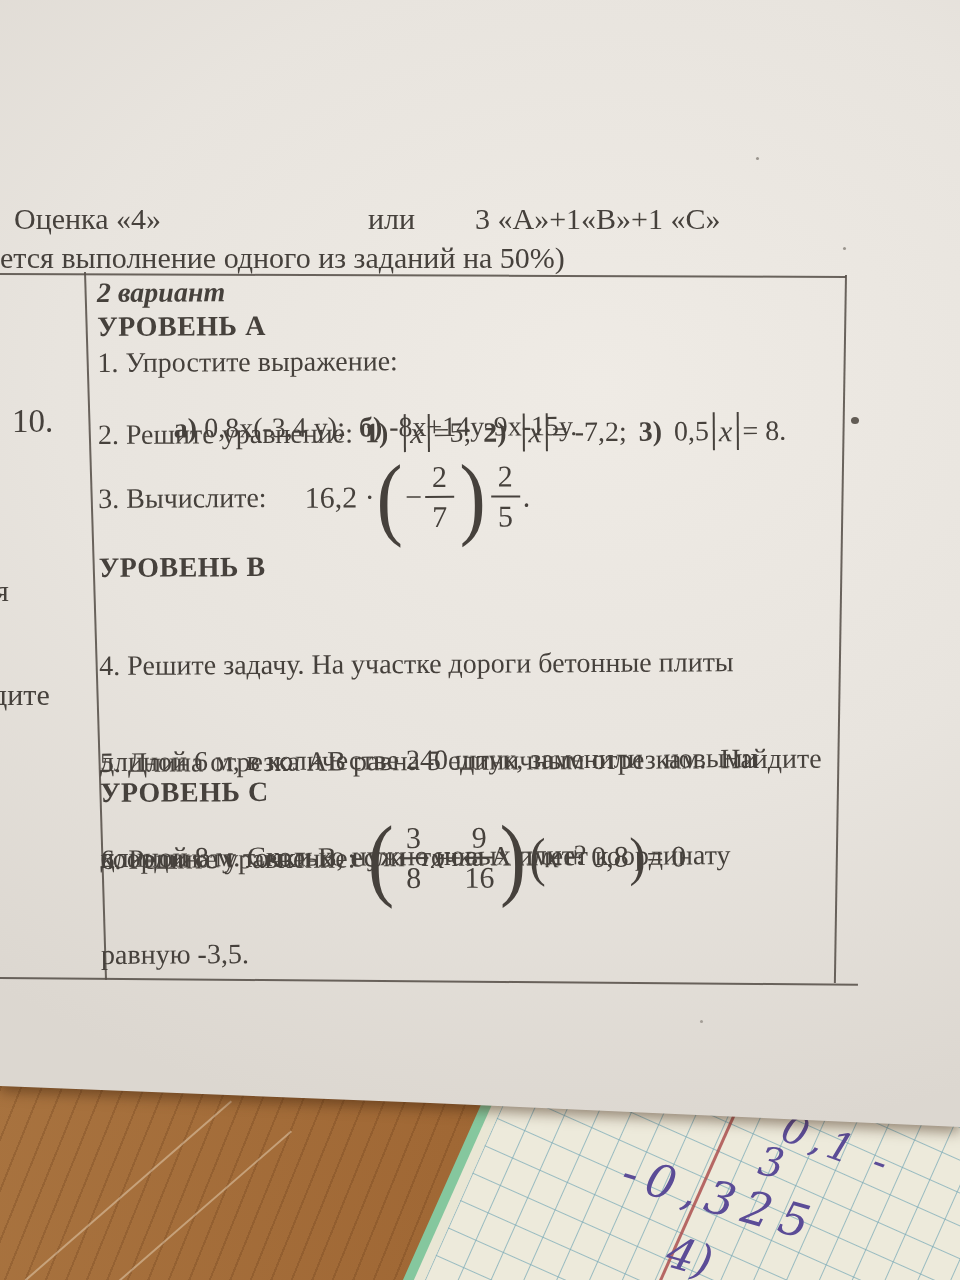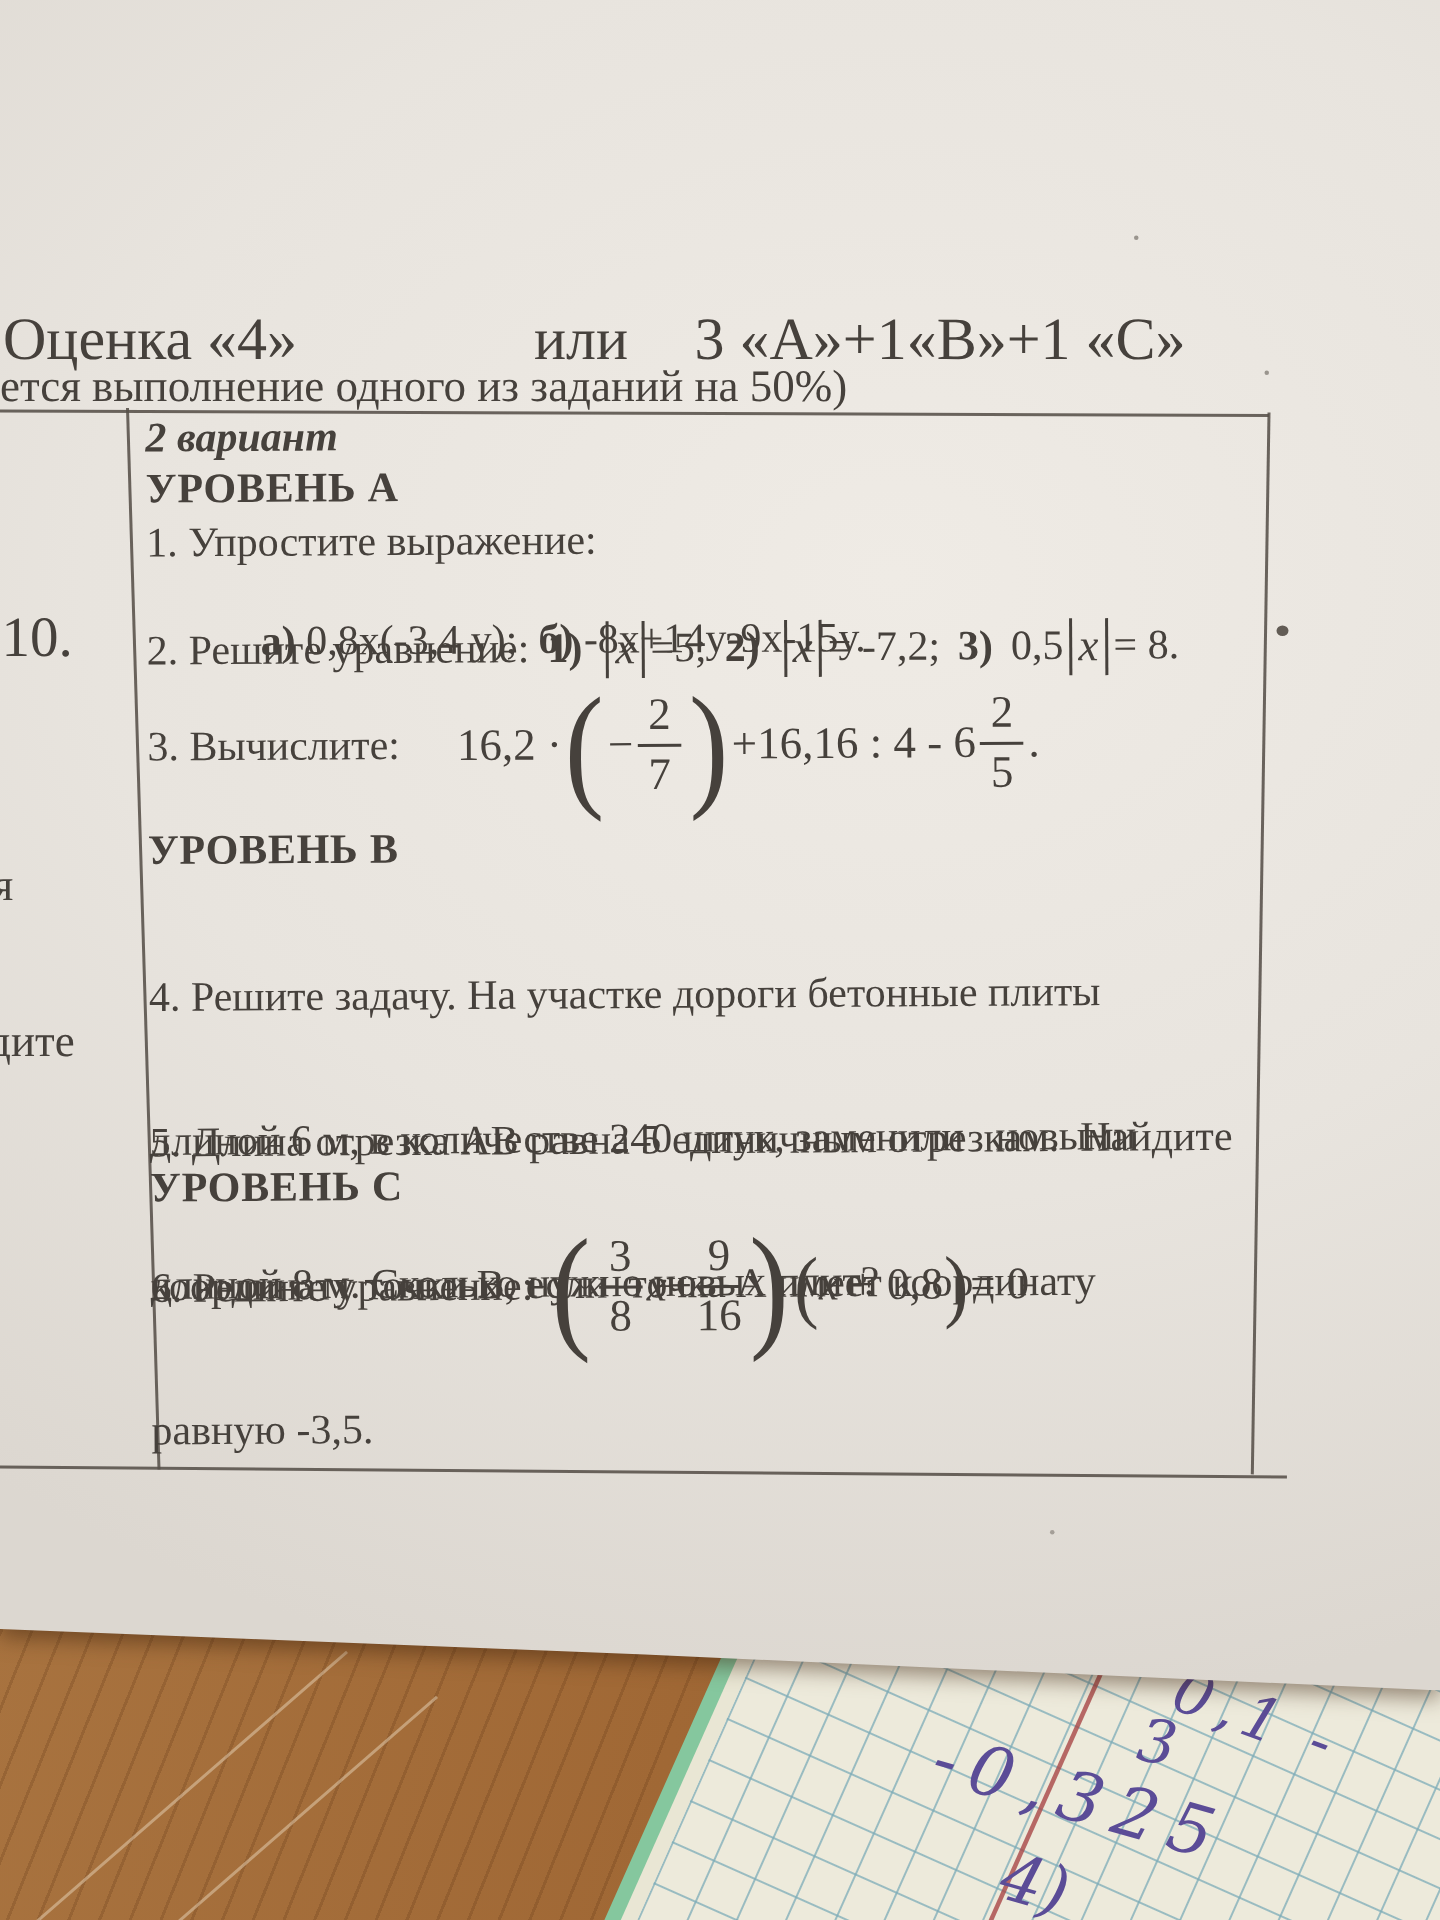--- a/index.html
+++ b/index.html
@@ -37,35 +37,35 @@
 
   
   .sheet-shadow{position:absolute;inset:0;filter:drop-shadow(0 5px 7px rgba(55,30,10,.5));}
   .sheet{position:absolute;inset:0;
     clip-path:polygon(0 0,960px 0,960px 1127px,430px 1103px,0 1086px);
     background:radial-gradient(ellipse 980px 760px at 62% 30%, #efebe5 0%, #e8e4de 55%, #dcd7d0 100%);
     color:var(--c-ink,#46413c);}
   .sheet *{white-space:pre;}
 
   .title{position:absolute;left:4px;top:106px;font-size:38px;font-weight:700;letter-spacing:.5px;}
-  .score{position:absolute;left:0;top:202px;font-size:40px;}
+  .score{position:absolute;left:12px;top:202px;font-size:30px;}
   .score span{position:absolute;top:0;}
   .sc0{left:2px;} .sc1{left:178px;} .sc2{left:356px;text-align:center;} .sc3{left:463px;}
   .note{position:absolute;left:0;top:241px;font-size:30px;}
 
   
   .bline{position:absolute;background:rgba(86,80,73,.88);}
   .b-top{left:0;top:273px;width:846px;height:2px;transform:rotate(.2deg);transform-origin:0 0;}
   .b-bottom{left:0;top:977px;width:858px;height:2px;transform:rotate(.45deg);transform-origin:0 0;}
   .b-left{left:84px;top:272px;width:2px;height:708px;transform:rotate(-1.7deg);transform-origin:top left;}
   .b-right{left:845px;top:275px;width:2px;height:708px;transform:rotate(.9deg);transform-origin:top left;}
 
   
   .mfrag{position:absolute;font-size:30px;}
-  .m0{left:1px;top:403px;font-size:38px;}
+  .m0{left:12px;top:403px;font-size:33px;}
   .m1{left:-5px;top:574px;}
   .m2{left:-8px;top:678px;}
 
   
   .content{position:absolute;left:97px;top:0;width:760px;transform:rotate(-.35deg);transform-origin:0 300px;}
   .content>div{position:absolute;left:0;font-size:28px;}
   .variant{top:277px;font-size:27px;font-weight:700;font-style:italic;}
   .lvlA{top:311px;font-size:29px;font-weight:700;letter-spacing:.5px;}
   .p1label{top:347px;}
   .p1items{top:381px;left:20px !important;}
@@ -161,21 +161,20 @@
         <span class="abs"><span>0,5</span><i class="bar"></i><span class="absx">x</span><i class="bar"></i><span>= 8.</span></span>
       </div>
 
       <div class="p3row frow">
         <span class="flabel">3. Вычислите:</span>
         <span class="fs30">16,2 ·</span>
         <span class="bp">(</span>
         <span class="fs30">−</span>
         <span class="frac"><span class="num">2</span><span class="den">7</span></span>
         <span class="bp">)</span>
-        <span class="fs30">+16,16 : 4 - 6</span>
         <span class="frac"><span class="num">2</span><span class="den">5</span></span>
         <span class="fs30">.</span>
       </div>
 
       <div class="lvlB">УРОВЕНЬ В</div>
       <div class="p4">
         <div>4. Решите задачу. На участке дороги бетонные плиты</div>
         <div>длиной 6 м, в количестве 240 штук, заменили   новыми</div>
         <div>длиной 8 м. Сколько нужно новых плит?</div>
       </div>

